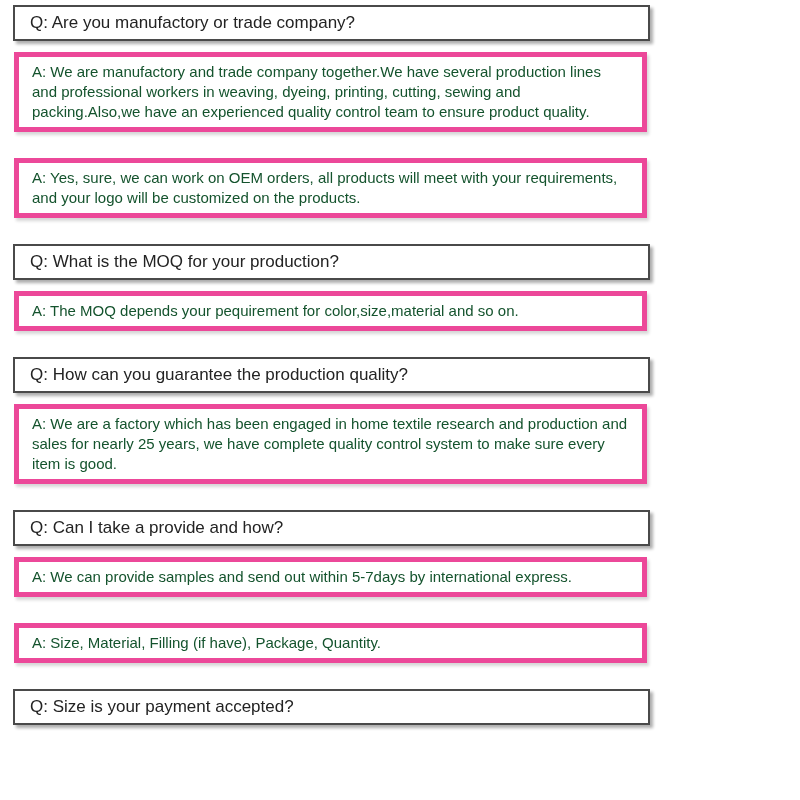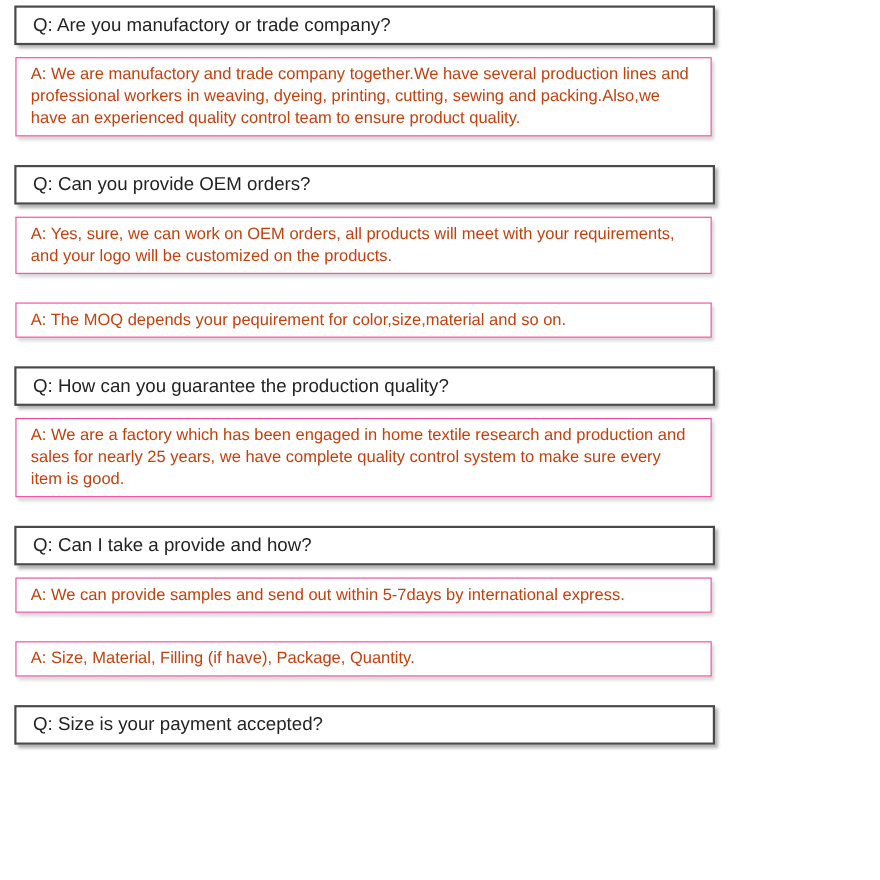--- a/index.html
+++ b/index.html
@@ -26,53 +26,53 @@
     border: 2px solid #4a4a4a;
     box-shadow: 3px 3px 3px rgba(0,0,0,0.32);
     padding: 5px 15px;
     font-size: 17px;
     line-height: 22px;
     color: #232323;
     margin-bottom: 11px;
   }
   .a-box {
     background: #ffffff;
-    border: 1px solid #ec4899;
+    border: 5px solid #ec4899;
     box-shadow: 2px 3px 3px rgba(0,0,0,0.16);
     padding: 5px 13px;
     font-size: 15px;
     line-height: 20px;
-    color: #c2410c;
+    color: #14532d;
     margin: 0 3px 0 1px;
   }
 </style>
 </head>
 <body>
 
 <div class="page">
 
   <section class="faq-item">
     <div class="q-box">
       <span>Q: Are you manufactory or trade company?</span>
     </div>
     <div class="a-box">
       <span>A: We are manufactory and trade company together.We have several production lines and professional workers in weaving, dyeing, printing, cutting, sewing and packing.Also,we have an experienced quality control team to ensure product quality.</span>
     </div>
   </section>
 
   <section class="faq-item">
-    <div class="q-box">
-      <span>Q: Can you provide OEM orders?</span>
-    </div>
     <div class="a-box">
       <span>A: Yes, sure, we can work on OEM orders, all products will meet with your requirements, and your logo will be customized on the products.</span>
     </div>
   </section>
 
   <section class="faq-item">
+    <div class="q-box">
+      <span>Q: What is the MOQ for your production?</span>
+    </div>
     <div class="a-box">
       <span>A: The MOQ depends your pequirement for color,size,material and so on.</span>
     </div>
   </section>
 
   <section class="faq-item">
     <div class="q-box">
       <span>Q: How can you guarantee the production quality?</span>
     </div>
     <div class="a-box">

